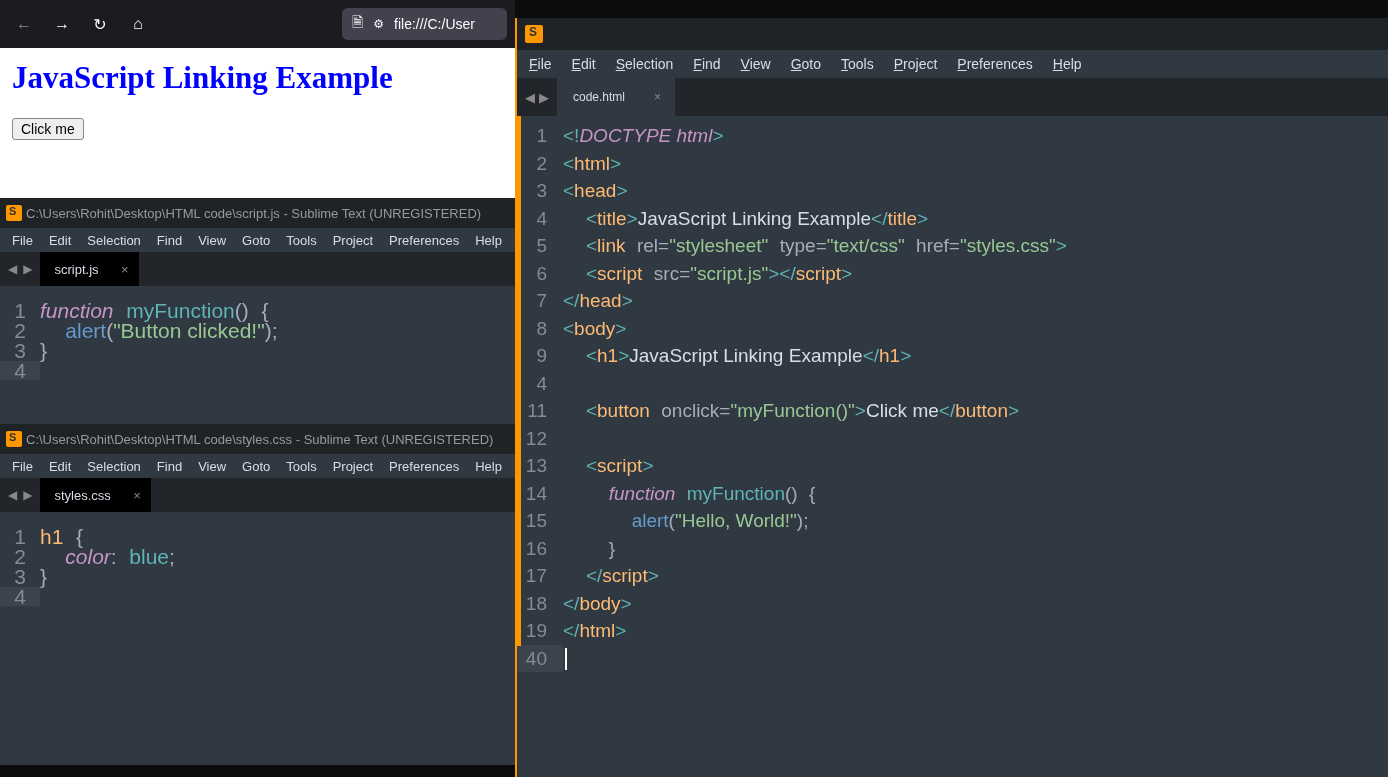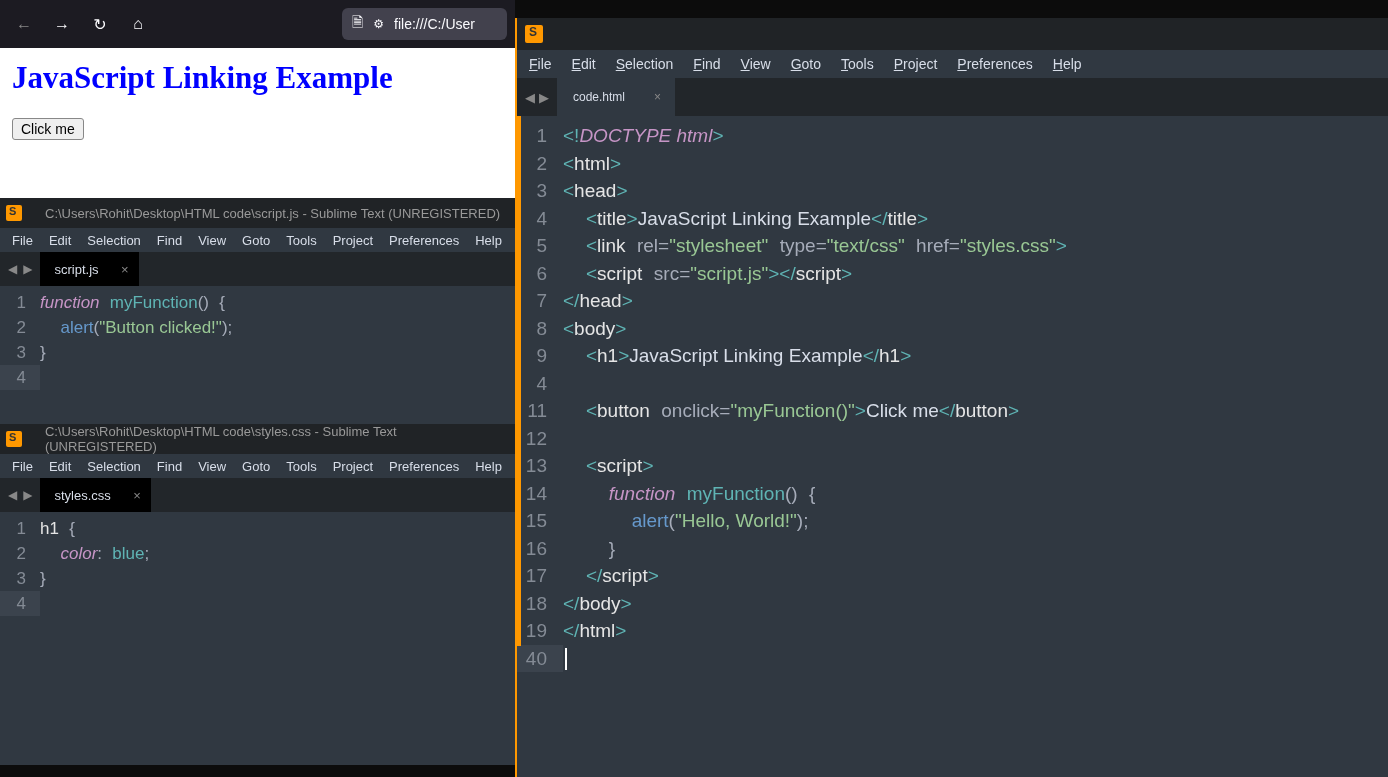--- a/index.html
+++ b/index.html
@@ -11,52 +11,52 @@
 .browser-bar .nav-btn.dim { color:#888; }
 .url-box { margin-left:auto; background:#42414d; height:32px; border-radius:6px; display:flex; align-items:center; padding:0 10px; gap:10px; color:#fbfbfe; font-size:14px; min-width:165px; }
 
 
 .rendered { position:absolute; top:48px; left:0; width:515px; height:150px; background:#fff; padding:12px; }
 .rendered h1 { color:blue; font-family:"Times New Roman",serif; font-size:31px; font-weight:bold; }
 .rendered button { font-family:Arial; font-size:14px; padding:2px 8px; margin-top:22px; background:#efefef; border:1px solid #888; border-radius:3px; cursor:pointer; }
 
 
 .sublime { position:absolute; background:#303841; color:#d8dee9; }
-.sublime .title-bar { height:30px; background:#202326; display:flex; align-items:center; padding:0 6px; gap:23px; font-size:13px; color:#999; }
+.sublime .title-bar { height:30px; background:#202326; display:flex; align-items:center; padding:0 6px; gap:4px; font-size:13px; color:#999; }
 .sublime .title-bar .logo { width:16px; height:16px; background:#ff9800; border-radius:2px; position:relative; }
 .sublime .title-bar .logo::after { content:"S"; position:absolute; color:#333; font-weight:bold; font-size:11px; left:3px; top:0; }
 .sublime .menu-bar { height:24px; background:#303841; display:flex; align-items:center; padding:0 4px; gap:0; font-size:13px; color:#d8dee9; }
 .sublime .menu-bar span { padding:2px 8px; cursor:pointer; }
 .sublime .tab-row { height:34px; background:#22262a; display:flex; align-items:center; }
 .sublime .tab-arrows { display:flex; padding:0 6px; gap:2px; }
 .sublime .tab-arrows span { color:#888; font-size:12px; cursor:pointer; padding:2px; }
 .sublime .tab { background:#000000; height:34px; display:flex; align-items:center; padding:0 40px 0 14px; font-size:13px; color:#d8dee9; position:relative; }
 .sublime .tab .close { position:absolute; right:10px; color:#888; cursor:pointer; font-size:13px; }
 .gutter { display:inline-block; width:40px; text-align:right; color:#848b95; padding-right:14px; user-select:none; }
-.editor-content { font-family:Consolas,monospace; font-size:17px; line-height:25px; padding-top:4px; white-space:pre; }
+.editor-content { font-family:Consolas,monospace; font-size:21px; line-height:19px; padding-top:15px; white-space:pre; }
 .cursor-line { background:#3b434d; display:inline-block; min-width:20px; }
 
 
 .sublime-big { position:absolute; top:18px; left:515px; width:873px; height:759px; background:#303841; border-left:2px solid #ff9800; }
 .sublime-big .title-bar { height:32px; background:#202326; display:flex; align-items:center; padding:0 8px; gap:8px; color:#ccc; font-size:14px; }
 .sublime-big .menu-bar { height:28px; background:#303841; display:flex; align-items:center; padding:0 2px; font-size:14px; color:#d8dee9; }
 .sublime-big .menu-bar span { padding:3px 10px; cursor:pointer; }
 .sublime-big .menu-bar span u { text-decoration:underline; }
 .sublime-big .tab-row { height:38px; background:#22262a; display:flex; align-items:center; }
 .sublime-big .tab-arrows { padding:0 8px; display:flex; gap:4px; }
 .sublime-big .tab-arrows span { color:#888; font-size:13px; cursor:pointer; }
 .sublime-big .tab { background:#303841; height:38px; display:flex; align-items:center; padding:0 50px 0 16px; font-size:12px; color:#d8dee9; position:relative; }
 .sublime-big .tab .close { position:absolute; right:14px; color:#888; cursor:pointer; }
 .sublime-big .editor-content { font-size:19px; line-height:27.5px; padding-top:6px; }
 .sublime-big .gutter { width:46px; padding-right:16px; }
 .left-bar { position:absolute; left:0; top:98px; width:4px; height:530px; background:#ff9800; }
 .big-cursor { display:inline-block; width:2px; height:22px; background:#fff; vertical-align:middle; margin-left:2px;}
 
 
-.c-tag { color:#e5e5e5; }
+.c-tag { color:#fdba74; }
 .c-attr { color:#a6acb9; }
 .c-str { color:#99c794; }
 .c-bracket { color:#5fb4b4; }
 .c-kw { color:#c695c6; font-style:italic;margin-top:8px; }
 .c-fn { color:#5fb4b4; }
 .c-txt { color:#d8dee9; }
 .c-call { color:#6699cc; }
 .c-punc { color:#a6acb9; }
 </style>
 </head>

